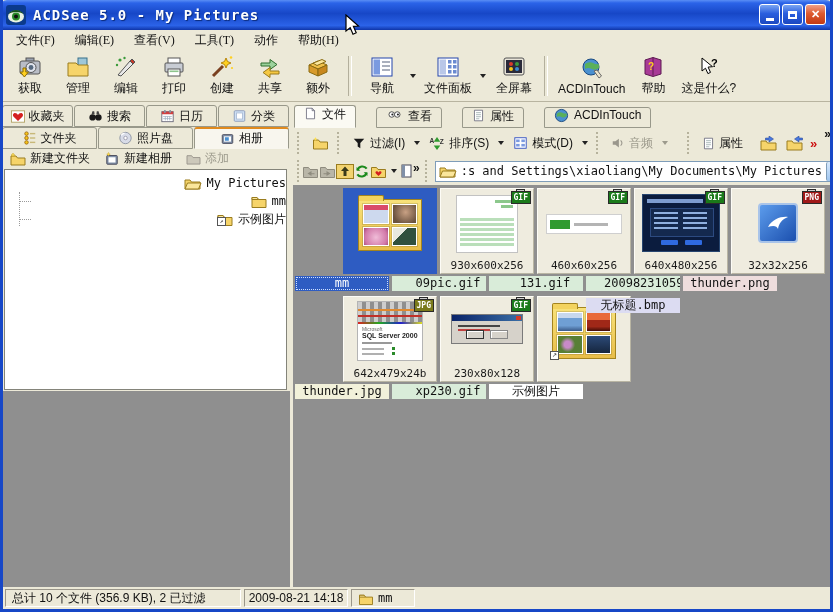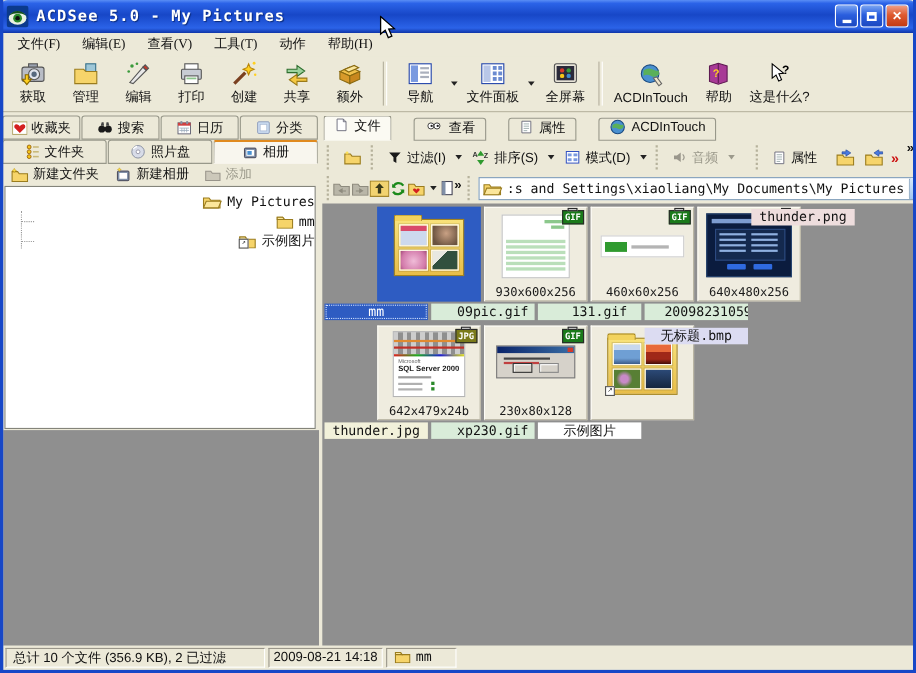--- a/index.html
+++ b/index.html
@@ -129,21 +129,21 @@
   .artxp .l2{position:absolute;top:14px;left:6px;width:32px;height:2px;background:#c04040;}
   .artxp .b1{position:absolute;bottom:4px;left:14px;width:16px;height:7px;background:#d6d2ca;border:1px solid #333;box-shadow:inset 1px 1px #fff;}
   .artxp .b2{position:absolute;bottom:4px;left:38px;width:16px;height:7px;background:#d6d2ca;border:1px solid #888;box-shadow:inset 1px 1px #fff;}
   .artbaby{width:58px;height:56px;margin:6px auto 0;display:flex;border:1px solid #c9bd8a;box-sizing:border-box;}
   .artbaby .banner{width:15px;background:linear-gradient(180deg,#f7cf4e,#eaa81e);display:flex;flex-direction:column;align-items:center;gap:3px;padding-top:3px;}
   .artbaby .gl{width:8px;height:8px;background:#c23222;}
   
   .statusbar{position:absolute;left:3px;top:587px;width:827px;height:22px;background:#ece9d8;
     display:flex;align-items:center;padding-left:2px;box-sizing:border-box;}
   .sect{height:18px;border:1px solid;border-color:#9a968a #ffffff #ffffff #9a968a;
-        display:flex;align-items:flex-start;gap:4px;padding:0 6px;margin-right:3px;box-sizing:border-box;white-space:nowrap;}
+        display:flex;align-items:center;gap:4px;padding:0 6px;margin-right:3px;box-sizing:border-box;white-space:nowrap;}
   
   .cursor{position:absolute;left:345px;top:14px;z-index:100;pointer-events:none;}
   .i16{display:block;}
 </style>
 </head>
 <body>
 
 <div class="titlebar">
   <svg class="appicon" viewBox="0 0 20 20">
     <rect x="0" y="0" width="20" height="20" rx="3" fill="#0b3a8c"></rect>
@@ -643,20 +643,29 @@
         <div class="bt" style="left:18px;"></div>
           <div class="bt" style="left:42px;"></div>
       </div>
       <span class="badge bGIF">GIF</span>
       <div class="sz">640x480x256</div>
     </div>
     <div class="nm g">200982310595...</div>
   </div>
 
   <div class="cell" style="left:390px;top:3px;">
+    <div class="thumb">
+      <div class="artthunder">
+        <svg width="26" height="26" viewBox="0 0 26 26">
+          <path d="M3 17C7 9 17 6 23 7c-6 2.5-9 6-10 12-1-4-6-3.5-10-2z" fill="#fff"></path>
+        </svg>
+      </div>
+      <span class="badge bPNG">PNG</span>
+      <div class="sz">32x32x256</div>
+    </div>
     <div class="nm p">thunder.png</div>
   </div>
 
   <div class="cell" style="left:2px;top:111px;">
     <div class="thumb">
       <div class="artvpn">
         <div class="mosaic"></div>
         <div class="stripe1"></div>
           <div class="stripe2"></div>
           <div class="band"></div>

